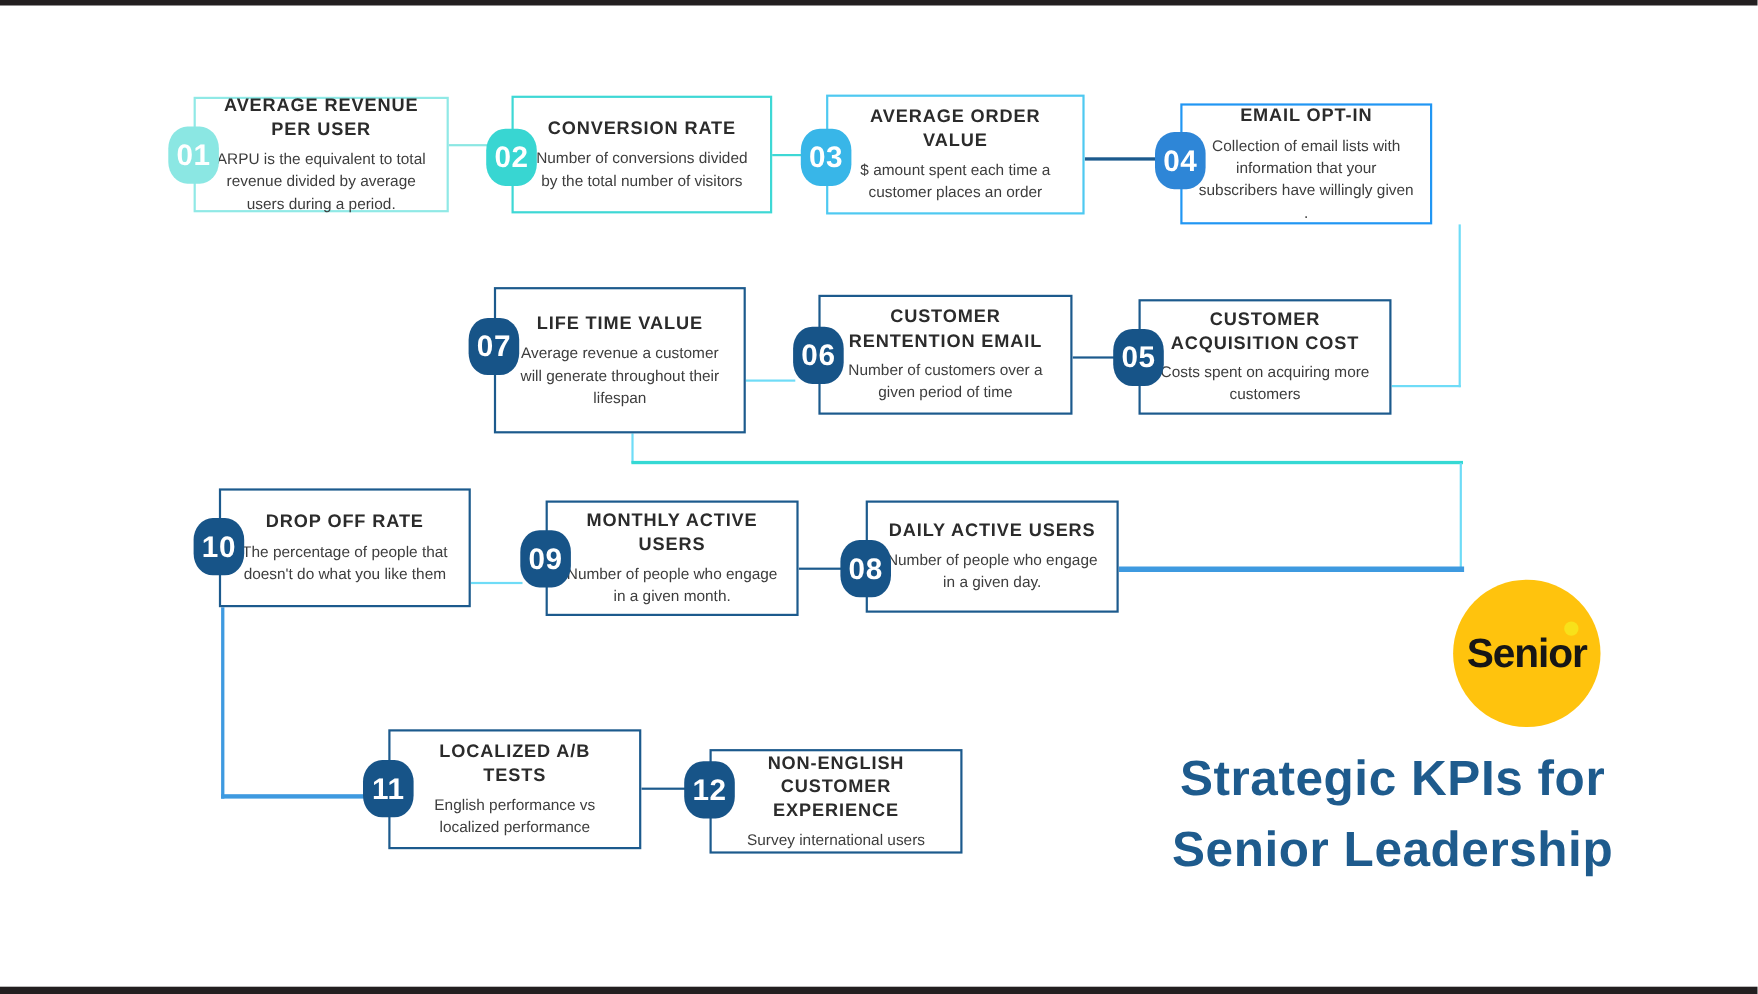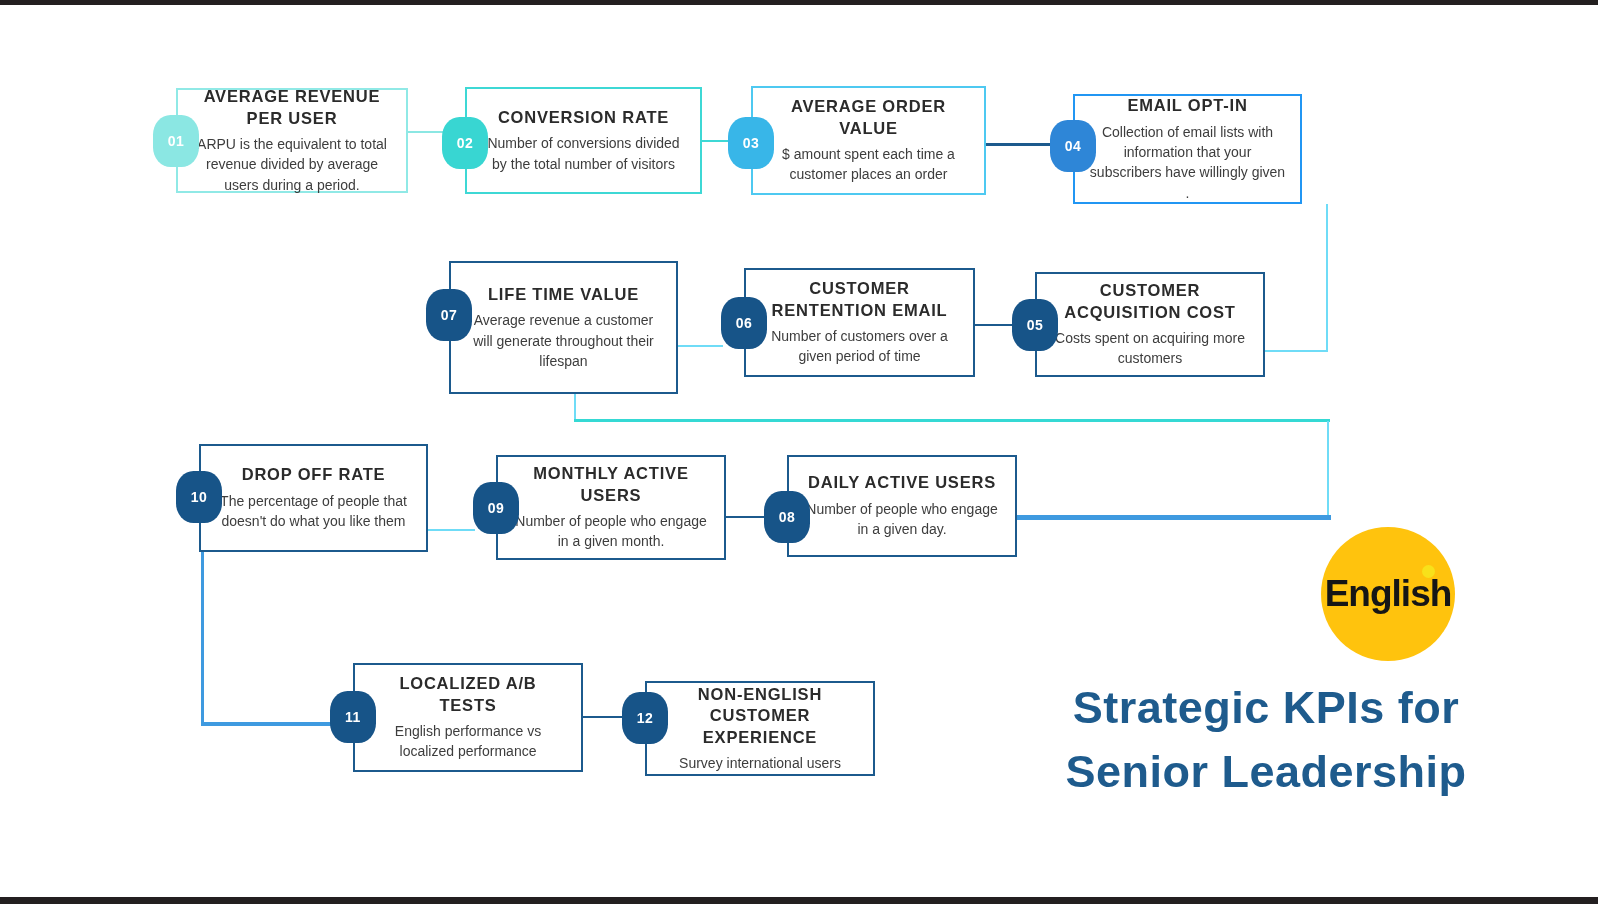--- a/index.html
+++ b/index.html
@@ -11,21 +11,21 @@
 
   .kpi-box{position:absolute;background:#ffffff;border:2px solid #1C5A8D;box-sizing:border-box;
            display:flex;flex-direction:column;justify-content:center;align-items:center;
            padding:6px 14px;z-index:2;}
   .kpi-title{font-weight:bold;color:#2b2b2b;font-size:16.5px;letter-spacing:0.8px;
              text-align:center;line-height:1.3;margin-bottom:5px;}
   .kpi-desc{color:#3d3d3d;font-size:14px;text-align:center;line-height:1.45;}
 
   .badge{position:absolute;width:46px;height:52px;border-radius:38%;
          display:flex;align-items:center;justify-content:center;
-         color:#ffffff;font-weight:bold;font-size:14px;letter-spacing:0.5px;z-index:3;}
+         color:#ffffff;font-weight:bold;font-size:27px;letter-spacing:0.5px;z-index:3;}
 
   .line{position:absolute;z-index:1;}
 
   .logo{position:absolute;left:1321px;top:527px;width:134px;height:134px;border-radius:50%;
         display:flex;align-items:center;justify-content:center;z-index:2;}
   .logo-text{position:relative;font-weight:bold;font-size:37px;letter-spacing:-1px;color:#161616;}
   .logo-dot{position:absolute;top:1px;right:-1px;width:13px;height:13px;border-radius:50%;}
 
   .main-title{position:absolute;left:1016px;top:676px;width:500px;text-align:center;
               color:#1E5B8D;font-weight:bold;font-size:45px;line-height:1.42;letter-spacing:0.5px;}
@@ -121,21 +121,21 @@
   </div>
   <div class="badge" style="left: 330px; top: 691px; background: rgb(23, 84, 136);">11</div>
 
   <div class="kpi-box" style="left: 645px; top: 681px; width: 230px; height: 95px; border-color: rgb(28, 90, 141);">
     <div class="kpi-title">NON-ENGLISH CUSTOMER EXPERIENCE</div>
     <div class="kpi-desc">Survey international users</div>
   </div>
   <div class="badge" style="left: 622px; top: 692px; background: rgb(23, 84, 136);">12</div>
 
   <div class="logo" style="background: rgb(255, 195, 13);">
-    <span class="logo-text" style="color: rgb(22, 22, 22);">English</span>
+    <span class="logo-text" style="color: rgb(22, 22, 22);">Senior</span>
     <span class="logo-dot" style="position: absolute; top: 38px; right: 20px; background: rgb(248, 225, 26);"></span>
   </div>
 
   <div class="main-title" style="color: rgb(30, 91, 141);">
     <div>Strategic KPIs for</div>
     <div>Senior Leadership</div>
   </div>
 
 </div>
 

